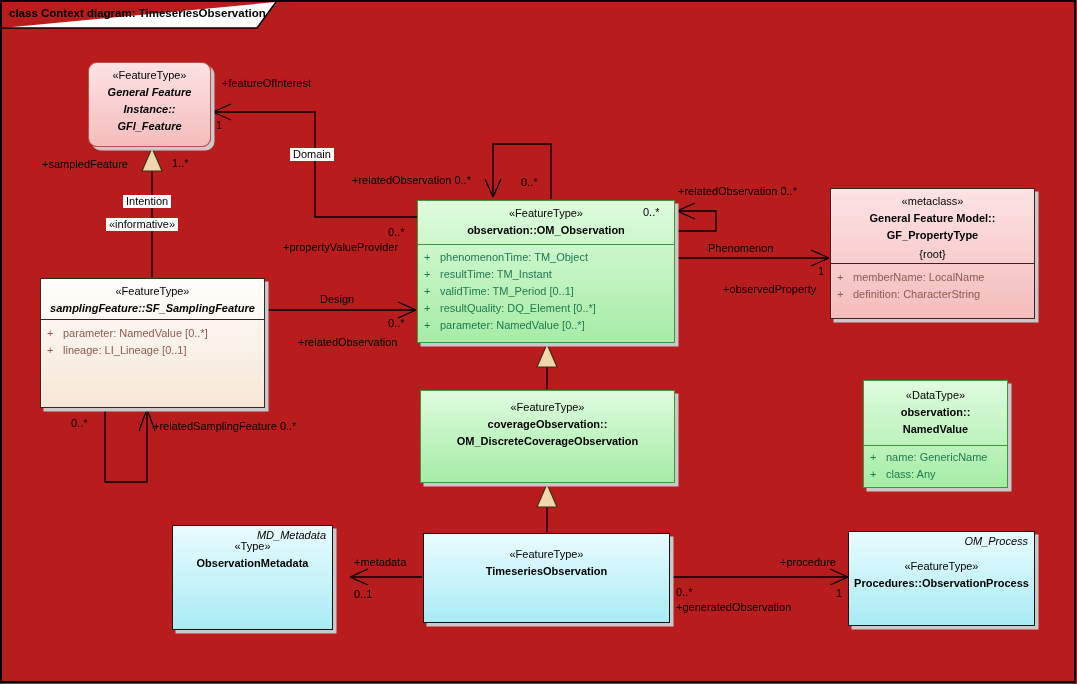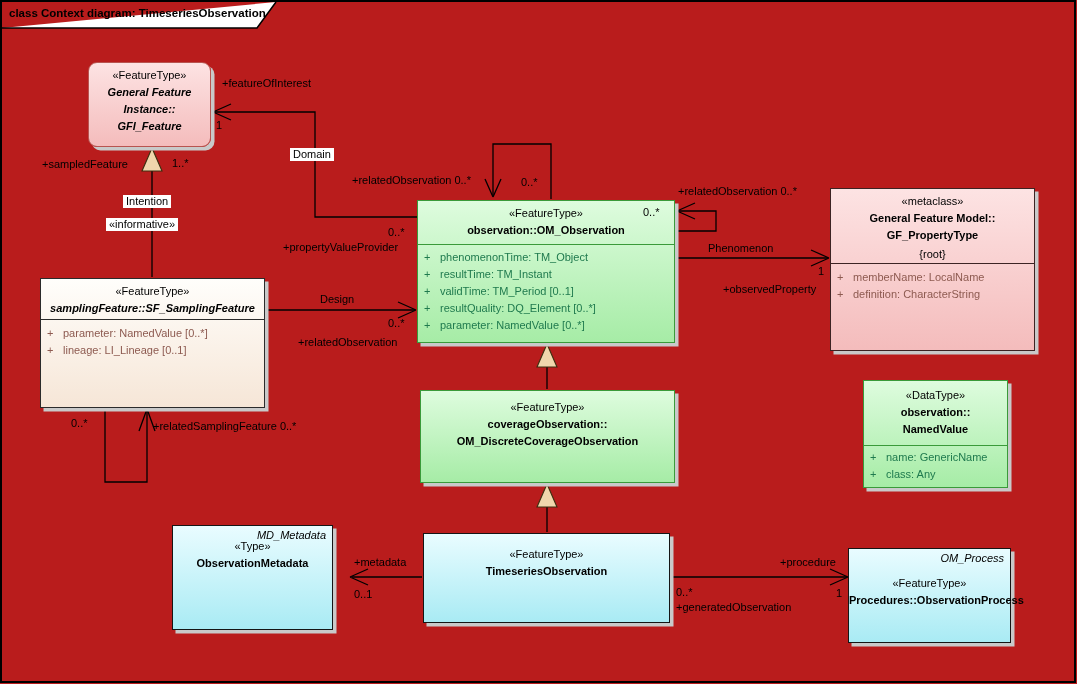--- a/index.html
+++ b/index.html
@@ -140,21 +140,21 @@
         <span class="attr-vis">+</span>
         <span class="attr-text">resultQuality: DQ_Element [0..*]</span>
       </div>
       <div class="attr-row">
         <span class="attr-vis">+</span>
         <span class="attr-text">parameter: NamedValue [0..*]</span>
       </div>
     </div>
   </div>
 
-  <div class="box pink" style="left:830px; top:188px; width:205px; height:163px;">
+  <div class="box pink" style="left:830px; top:188px; width:205px; height:131px;">
     <div class="hdr" style="height:53px;">
       <span>«metaclass»</span><br>
       <span class="nm">General Feature Model::</span><br>
       <span class="nm">GF_PropertyType</span>
     </div>
     <div class="tag">{root}</div>
     <div class="sep"></div>
     <div class="attrs">
       <div class="attr-row">
         <span class="attr-vis">+</span>
@@ -202,21 +202,21 @@
     </div>
   </div>
 
   <div class="box cyan" style="left:423px; top:533px; width:247px; height:90px;">
     <div class="hdr" style="padding-top:12px;">
       <span>«FeatureType»</span><br>
       <span class="nm">TimeseriesObservation</span>
     </div>
   </div>
 
-  <div class="box cyan" style="left:848px; top:548px; width:163px; height:95px;">
+  <div class="box cyan" style="left:848px; top:531px; width:187px; height:95px;">
     <div class="corner">OM_Process</div>
     <div class="hdr" style="padding-top:26px;">
       <span>«FeatureType»</span><br>
       <span class="nm">Procedures::ObservationProcess</span>
     </div>
   </div>
 
   <div class="lbl" style="left:222px; top:77px;">+featureOfInterest</div>
   <div class="lbl" style="left:216px; top:119px;">1</div>
   <div class="lbl bg" style="left:290px; top:148px;">Domain</div>

